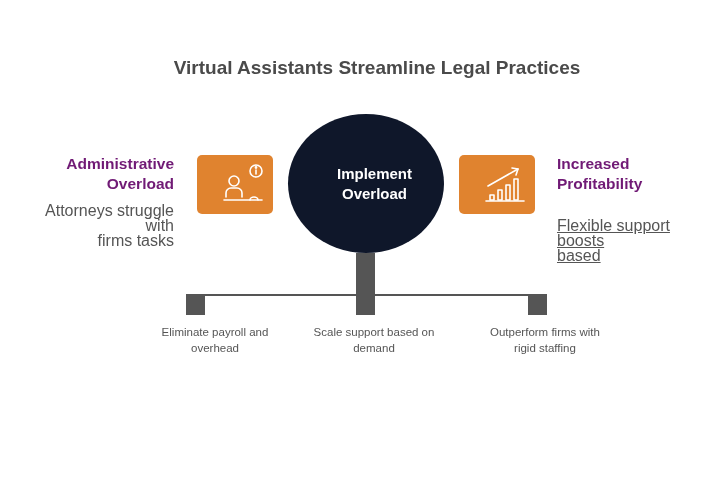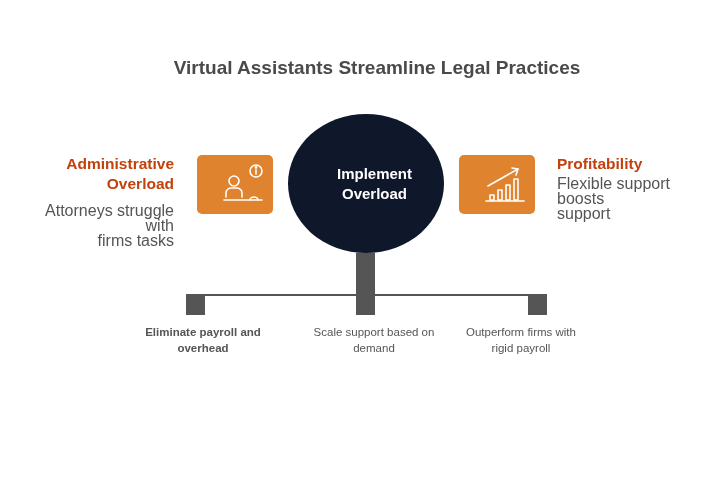--- a/index.html
+++ b/index.html
@@ -1,20 +1,20 @@
 <!DOCTYPE html>
 <html><head>
 <meta charset="utf-8">
 <style>
   html, body { margin:0; padding:0; }
   body { width:720px; height:480px; background:#ffffff; position:relative; overflow:hidden;
          font-family:"Liberation Sans", sans-serif; color:#444; }
   .abs { position:absolute;padding-left:17px; }
   .title { left:0; width:720px; top:57px; text-align:center; font-size:19px; font-weight:bold; color:#4a4a4a; }
-  .side-title { font-size:15.5px; font-weight:bold; color:#c2410c; line-height:20px; }
+  .side-title { font-size:15.5px; font-weight:bold; color:#701a75; line-height:20px; }
   .side-desc { font-size:16px; color:#555; line-height:15px; }
   .left { text-align:right; }
   .iconbox { width:59px; height:59px; border-radius:5px; background:#E0832F; }
   .iconbox svg { width:59px; height:59px; display:block; }
   .circle { left:288px; top:114px; width:139px; height:139px; border-radius:50%; background:#0f172a;
             display:flex; align-items:center; justify-content:center; text-align:center; }
   .circle-text { color:#ffffff; font-weight:bold; font-size:15px; line-height:20px; width:110px; }
   .line { background:#555; }
   .branch { font-size:11.5px; color:#555; line-height:16px; text-align:center; width:160px; }
 </style>
@@ -58,37 +58,38 @@
     <polyline points="36,13 42,14 40,20"></polyline>
     <rect x="14" y="40" width="4" height="5"></rect>
     <rect x="22" y="35" width="4" height="10"></rect>
     <rect x="30" y="30" width="4" height="15"></rect>
     <rect x="38" y="24" width="4" height="21"></rect>
     <line x1="10" y1="46" x2="48" y2="46"></line>
   </svg>
 </div>
 <div class="abs" style="left:540px; top:154px;">
   <div class="side-title">
+    <div>Increased</div>
     <div>Profitability</div>
   </div>
-  <div class="side-desc" style="margin-top:2px;">
+  <div class="side-desc" style="margin-top:24px;text-decoration:underline;">
     <div>Flexible support boosts</div>
-    <div>support</div>
+    <div>based</div>
   </div>
 </div>
 
 <div class="abs line" style="left:356px; top:253px; width:1.5px; height:62px;"></div>
 <div class="abs line" style="left:186px; top:294px; width:344px; height:1.5px;"></div>
 <div class="abs line" style="left:186px; top:294px; width:1.5px; height:21px;"></div>
 <div class="abs line" style="left:528px; top:294px; width:1.5px; height:21px;"></div>
 
-<div class="abs branch" style="left:106px; top:324px;font-weight:bold;">
+<div class="abs branch" style="left:118px; top:324px;">
   <div>Eliminate payroll and</div>
   <div>overhead</div>
 </div>
 <div class="abs branch" style="left:277px; top:324px;">
   <div>Scale support based on</div>
   <div>demand</div>
 </div>
-<div class="abs branch" style="left:424px; top:324px;">
+<div class="abs branch" style="left:448px; top:324px;">
   <div>Outperform firms with</div>
-  <div>rigid payroll</div>
+  <div>rigid staffing</div>
 </div>
 
 </body></html>

